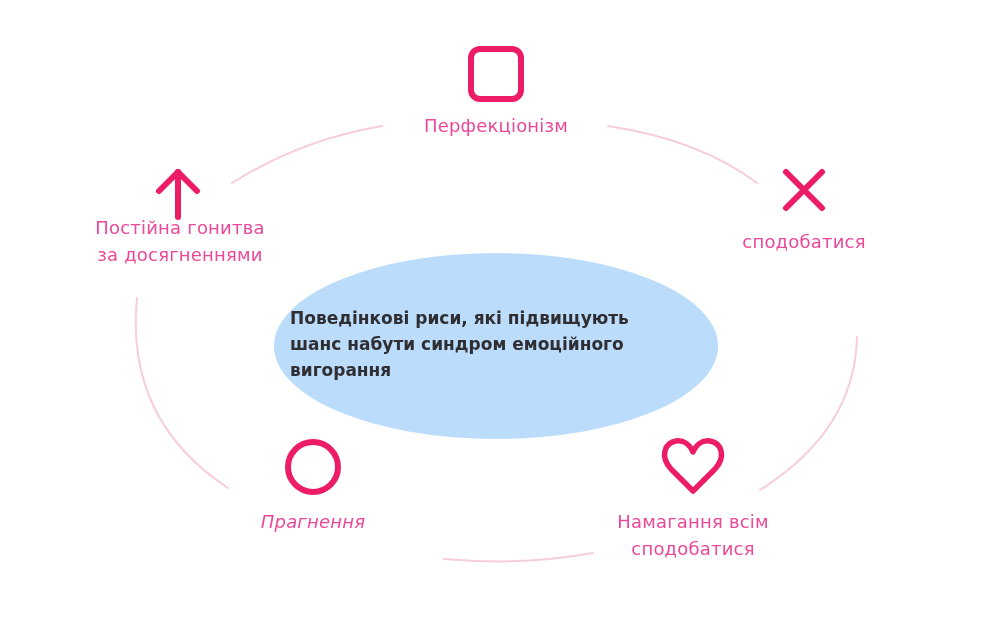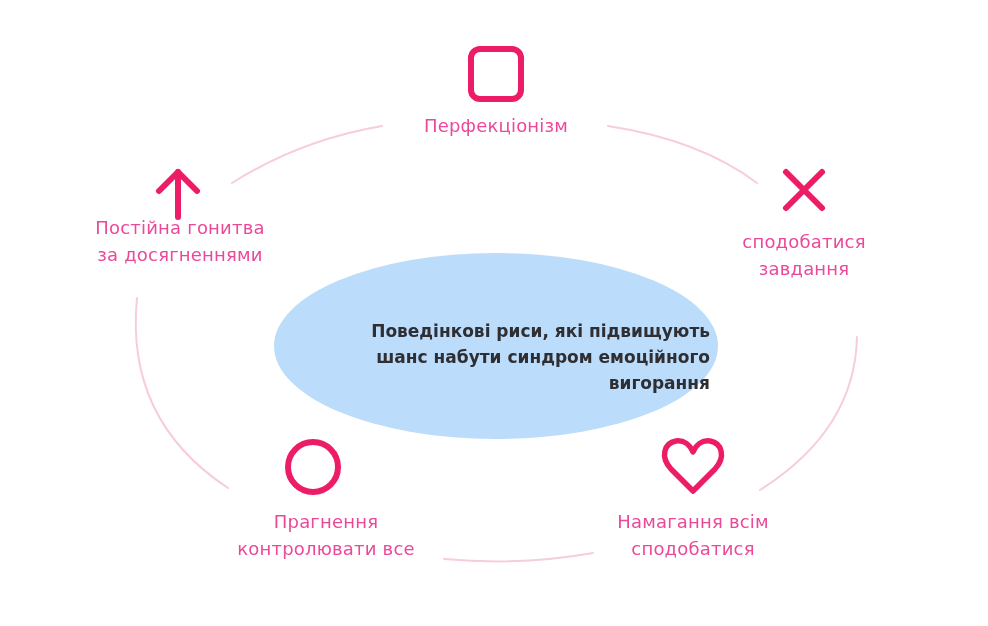--- a/index.html
+++ b/index.html
@@ -1,19 +1,19 @@
 <!DOCTYPE html>
 <html><head>
   <meta charset="utf-8">
   <style>
     html, body { margin: 0; padding: 0; background: #ffffff; }
     body { width: 988px; height: 626px; position: relative; overflow: hidden; font-family: "DejaVu Sans", sans-serif; }
     #diagram { position: absolute; left: 0; top: 0; width: 988px; height: 626px; }
     .label { position: absolute; color: #ec4899; font-size: 18px; line-height: 27px; text-align: center; white-space: nowrap; letter-spacing: 0.2px; }
-    .center-text { position: absolute; left: 290px; top: 318px; width: 420px; text-align: right; color: #2f2f33; font-size: 17px; font-weight: bold; line-height: 26px; }
+    .center-text { position: absolute; left: 290px; top: 305px; width: 420px; text-align: left; color: #2f2f33; font-size: 17px; font-weight: bold; line-height: 26px; }
   </style>
 </head>
 <body>
 
 <svg id="diagram" viewBox="0 0 988 626" xmlns="http://www.w3.org/2000/svg">
 
   <g fill="none" stroke="#f7cdd9" stroke-width="2" stroke-linecap="round">
     <path d="M 232 183 Q 300 140 382 126"></path>
     <path d="M 608 126 Q 700 140 757 183"></path>
     <path d="M 137 298 Q 125 420 228 488"></path>
@@ -39,31 +39,29 @@
 
   <path d="M 693 491 L 671 469 C 660 457 664 443 676 441 C 684 440 690 445 693 452 C 696 445 702 440 710 441 C 722 443 726 457 715 469 Z" fill="none" stroke="#ec1c66" stroke-width="5.5" stroke-linejoin="round"></path>
 </svg>
 
 <div class="label" style="left:396px; top:112px; width:200px;">
   <div>Перфекціонізм</div>
 </div>
 
 <div class="label" style="left:734px; top:228px; width:140px;">
   <div>сподобатися</div>
-  <div>завдання</div>
 </div>
 
 <div class="label" style="left:598px; top:508px; width:190px;">
   <div>Намагання всім</div>
   <div>сподобатися</div>
 </div>
 
-<div class="label" style="left:226px; top:508px; width:200px;">
+<div class="label" style="left:213px; top:508px; width:200px;font-style:italic;">
   <div>Прагнення</div>
-  <div>контролювати все</div>
 </div>
 
 <div class="label" style="left:80px; top:214px; width:200px;">
   <div>Постійна гонитва</div>
   <div>за досягненнями</div>
 </div>
 
 <div class="center-text">
   <div>Поведінкові риси, які підвищують</div>
   <div>шанс набути синдром емоційного</div>

